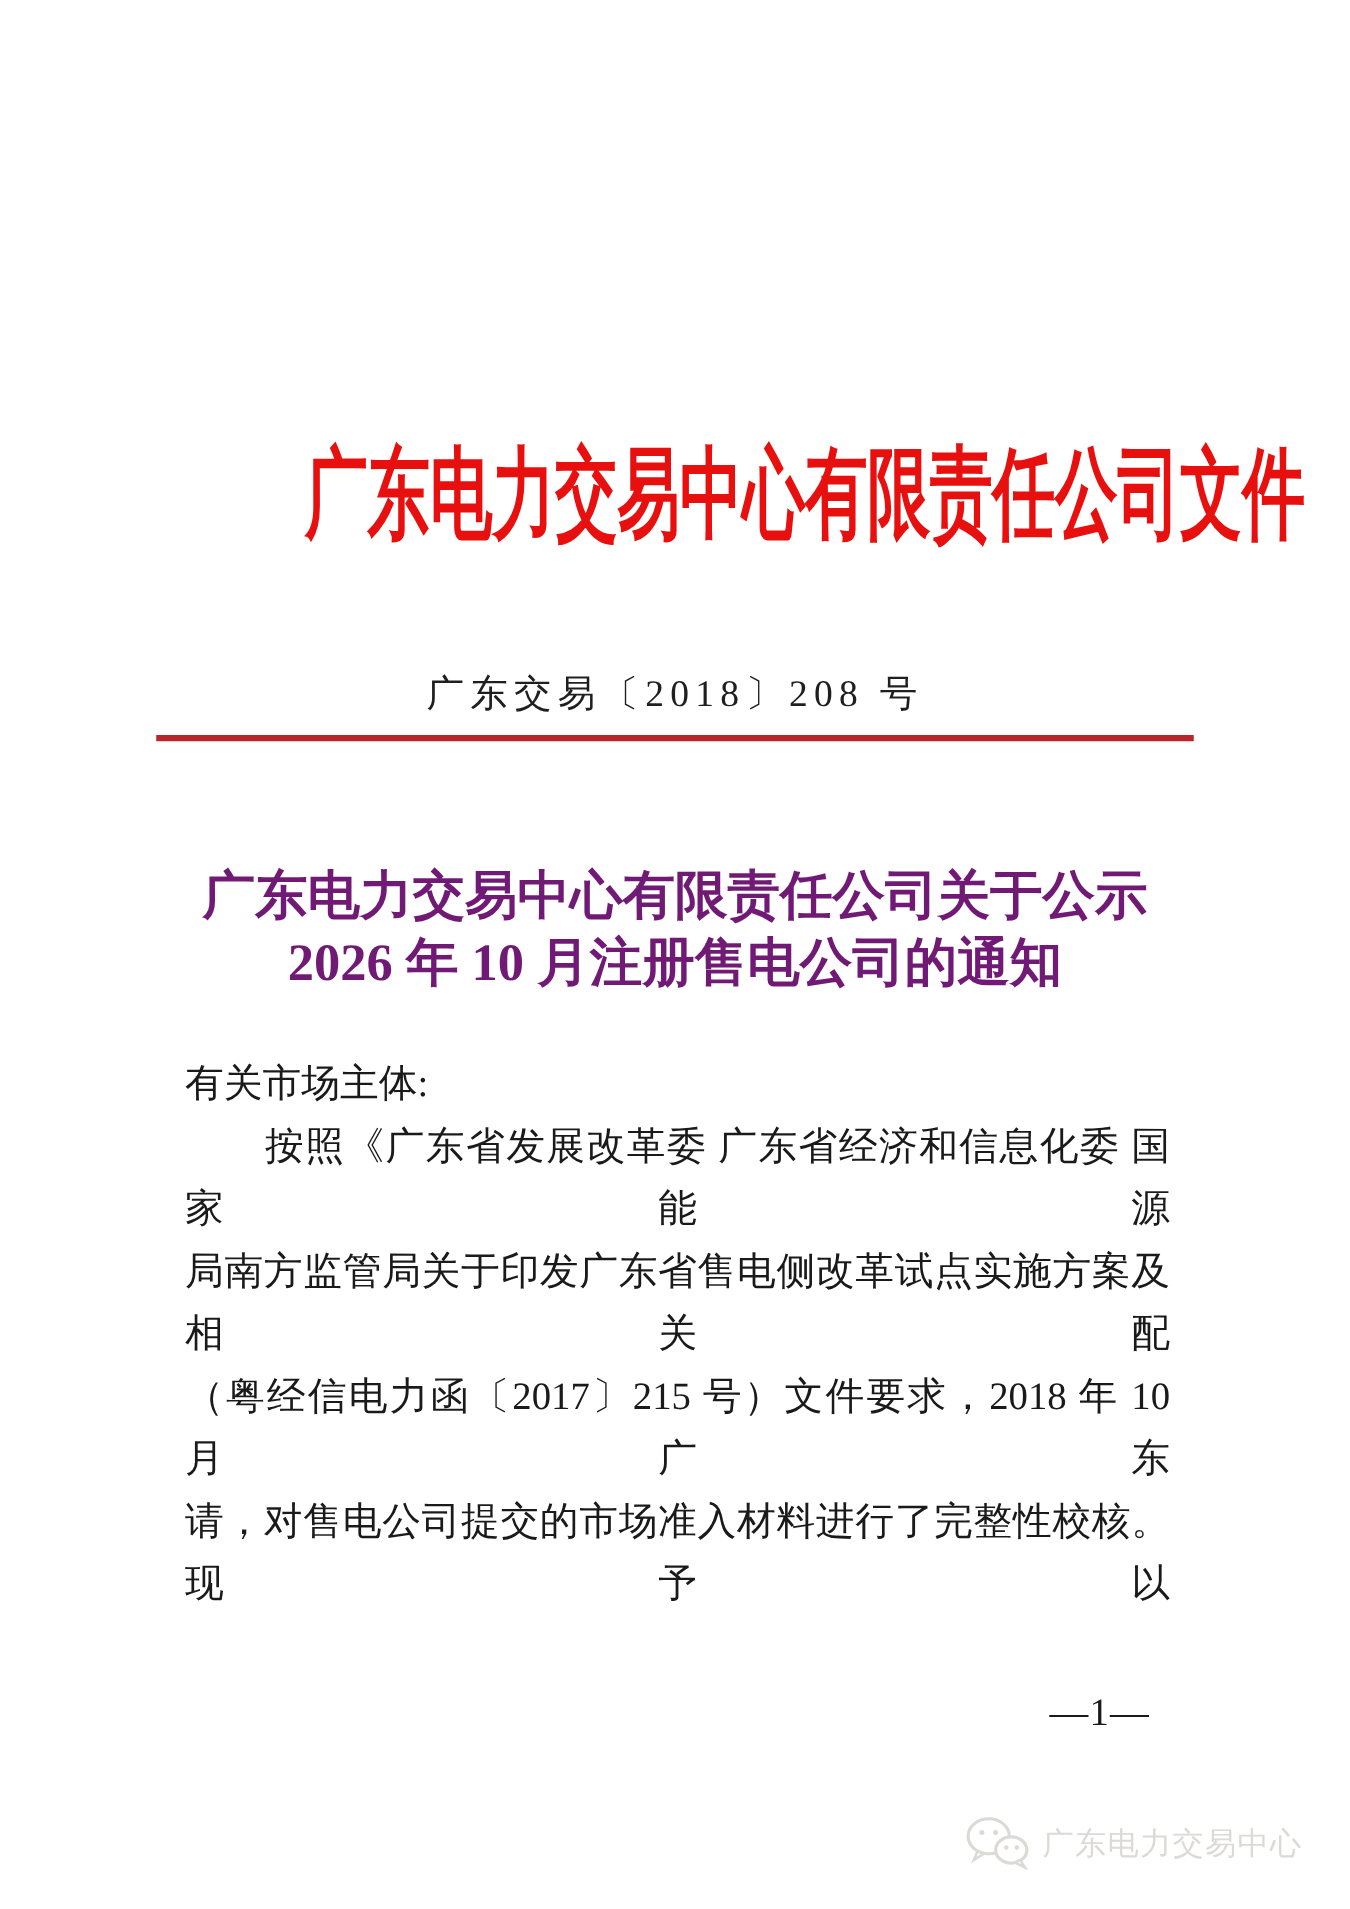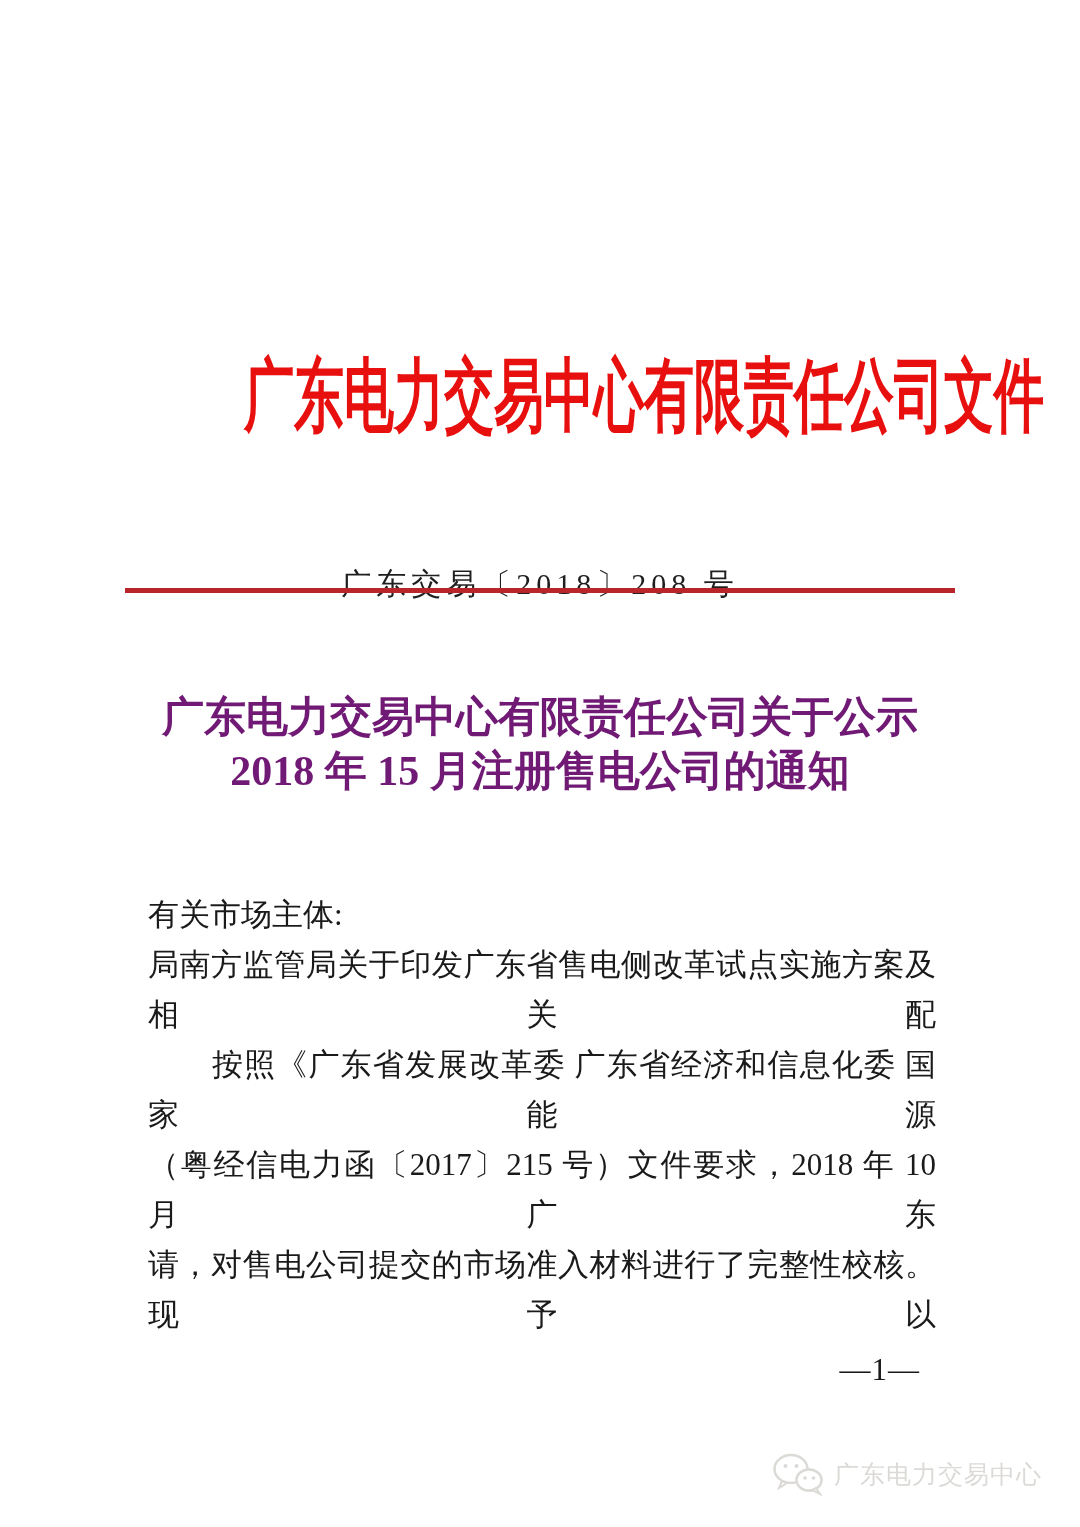--- a/index.html
+++ b/index.html
@@ -38,21 +38,20 @@
   
   .doc-number {
     position: absolute;
     top: 535px;
     left: 0;
     width: 100%;
     text-align: center;
     font-size: 30px;
     letter-spacing: 5px;
     color: #1f1f1f;
-    margin-top: 29px;
   }
   
   .red-rule {
     position: absolute;
     top: 588px;
     left: 125px;
     width: 830px;
     height: 5px;
     background: var(--rule_red, #b8262b);
   }
@@ -84,21 +83,20 @@
   .jline {
     text-align: justify;
     text-align-last: justify;
   }
   .indent {
     text-indent: 64px;
   }
   .leftline {
     text-align: center;
     text-align-last: left;
-    margin-top: 48px;
   }
   
   .page-number {
     position: absolute;
     top: 1352px;
     right: 160px;
     font-size: 31px;
     color: #1a1a1a;
     letter-spacing: 1px;
   }
@@ -129,27 +127,27 @@
   <div class="letterhead-wrap">
     <div class="letterhead">广东电力交易中心有限责任公司文件</div>
   </div>
 
   <div class="doc-number">广东交易〔2018〕208 号</div>
 
   <div class="red-rule"></div>
 
   <div class="doc-title">
     <div>广东电力交易中心有限责任公司关于公示</div>
-    <div>2018 年 15 月注册售电公司的通知</div>
+    <div>2026 年 10 月注册售电公司的通知</div>
   </div>
 
   <div class="body-text">
     <div class="body-line leftline">有关市场主体:</div>
+    <div class="body-line jline indent">按照《广东省发展改革委 广东省经济和信息化委 国家能源</div>
     <div class="body-line jline">局南方监管局关于印发广东省售电侧改革试点实施方案及相关配</div>
-    <div class="body-line jline indent">按照《广东省发展改革委 广东省经济和信息化委 国家能源</div>
     <div class="body-line jline">（粤经信电力函〔2017〕215 号）文件要求，2018 年 10 月广东</div>
     <div class="body-line jline">请，对售电公司提交的市场准入材料进行了完整性校核。现予以</div>
 
   </div>
 
   <div class="page-number">—1—</div>
 
   <div class="watermark">
     <span class="wechat-icon">
       <svg width="52" height="44" viewBox="0 0 52 44" fill="none" xmlns="http://www.w3.org/2000/svg">

